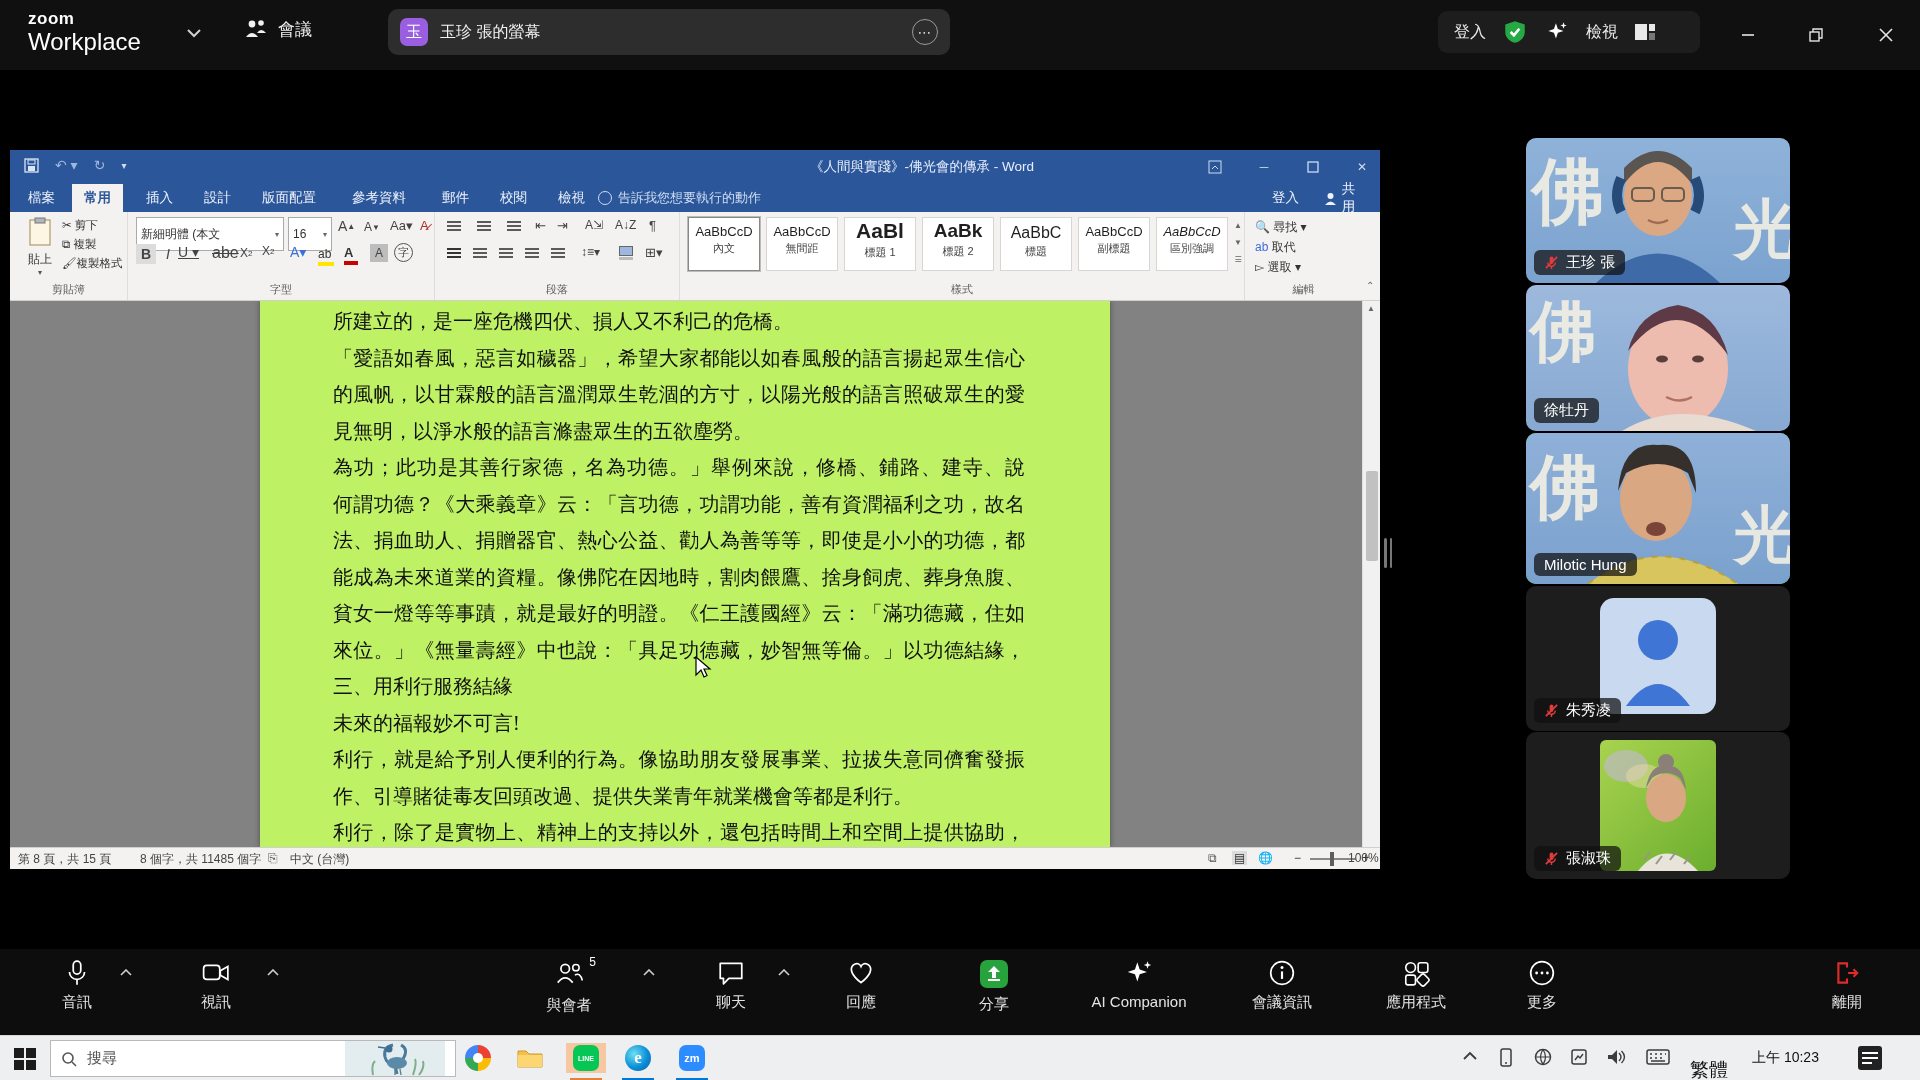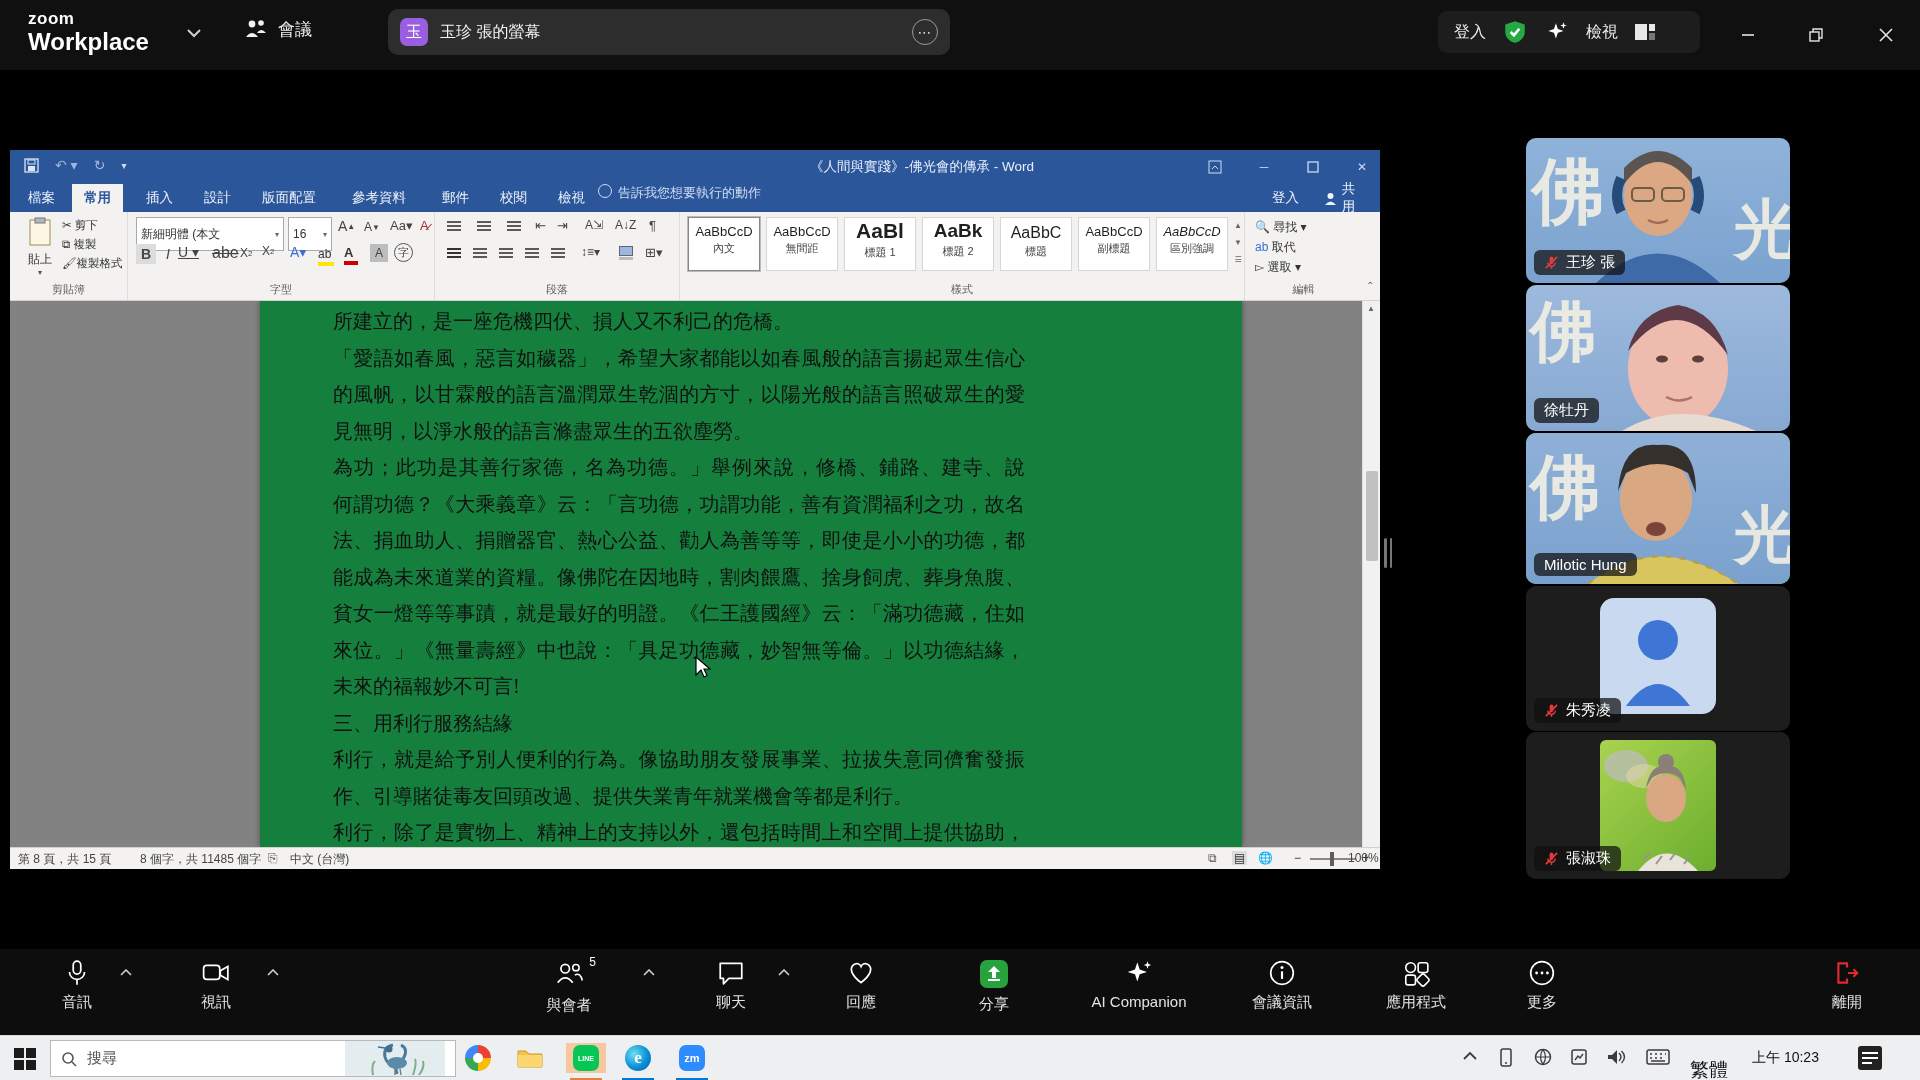--- a/index.html
+++ b/index.html
@@ -5,55 +5,55 @@
   html,body{margin:0;padding:0;background:#000;}
   *{box-sizing:border-box;}
   body{font-family:"Liberation Sans","DejaVu Sans",sans-serif;}
   .screen{position:relative;width:1920px;height:1080px;background:#000;overflow:hidden;}
   .abs{position:absolute;}
 
   
   .topbar{position:absolute;left:0;top:0;width:1920px;height:70px;background:#101010;}
   .brand{position:absolute;left:28px;top:10px;color:#fff;line-height:1;}
   .brand .b1{font-size:17px;font-weight:bold;letter-spacing:.5px;}
-  .brand .b2{font-size:24px;font-weight:bold;margin-top:3px;}
+  .brand .b2{font-size:24px;font-weight:normal;margin-top:3px;}
   .chev{stroke:#cfcfcf;fill:none;stroke-width:2;}
   .meet-item{position:absolute;left:244px;top:18px;display:flex;align-items:flex-start;gap:10px;color:#f0f0f0;font-size:17px;}
   .sharetab{position:absolute;left:388px;top:9px;width:562px;height:46px;background:#2d2d2d;border-radius:10px;display:flex;align-items:center;padding:0 12px;gap:12px;}
   .sharetab .av{width:28px;height:28px;border-radius:7px;background:#9a5fe0;color:#fff;font-size:16px;display:flex;align-items:center;justify-content:center;}
   .sharetab .tt{color:#f2f2f2;font-size:16px;flex:1;}
   .dots-btn{width:26px;height:26px;border-radius:50%;border:1.5px solid #9a9a9a;color:#d9d9d9;display:flex;align-items:center;justify-content:center;font-size:14px;letter-spacing:1px;}
   .top-right{position:absolute;left:1438px;top:11px;width:262px;height:42px;background:#1d1d1d;border-radius:9px;display:flex;align-items:center;gap:16px;padding:0 16px;}
   .top-right .lbl{color:#ededed;font-size:16px;}
   .shield{width:26px;height:26px;}
   .winbtn{position:absolute;top:18px;width:34px;height:34px;display:flex;align-items:center;justify-content:center;color:#e6e6e6;}
 
   
   .word{position:absolute;left:10px;top:150px;width:1370px;height:719px;background:#f3f2f1;}
   .w-title{position:absolute;left:0;top:0;width:1370px;height:34px;background:#2b579a;color:#dbe5f5;}
   .qat{position:absolute;left:14px;top:7px;display:flex;gap:16px;align-items:center;color:#cfdcf2;font-size:14px;}
   .w-title .doc-title{position:absolute;left:800px;top:8px;font-size:13.5px;color:#e8eefc;white-space:nowrap;}
   .w-title .wt-ctl{position:absolute;top:6px;width:40px;height:22px;display:flex;align-items:center;justify-content:center;color:#cfdcf2;font-size:12px;}
   .w-tabs{position:absolute;left:0;top:34px;width:1370px;height:28px;background:#2b579a;}
   .wtab{position:absolute;top:0;height:28px;display:flex;align-items:center;justify-content:center;color:#eef3fb;font-size:13.5px;padding:0 12px;}
   .wtab.active{background:#f3f2f1;color:#2b579a;font-weight:bold;}
-  .tellme{position:absolute;left:588px;top:0;height:28px;display:flex;gap:6px;color:#cfdcf2;font-size:13px;}
+  .tellme{position:absolute;left:588px;top:0;height:28px;display:flex;align-items:center;gap:6px;color:#cfdcf2;font-size:13px;}
   .bulb{width:14px;height:14px;border:1.4px solid #cfdcf2;border-radius:50%;}
   .w-ribbon{position:absolute;left:0;top:62px;width:1370px;height:89px;background:#f3f2f1;border-bottom:1px solid #d2d0ce;}
   .wgroup{position:absolute;top:0;height:88px;border-right:1px solid #ddd;}
   .glabel{position:absolute;bottom:3px;width:100%;text-align:center;font-size:11px;color:#605e5c;}
   .ric{color:#444;font-size:12px;display:inline-flex;align-items:center;justify-content:center;}
   .combo{border:1px solid #aaa;background:#fff;font-size:12px;color:#333;display:flex;align-items:center;padding:16px 4px;justify-content:space-between;height:21px;}
   .ilines{display:inline-block;width:14px;height:11px;background:repeating-linear-gradient(#5a5a5a 0 1.6px,transparent 1.6px 4.2px);}
   .stylecard{position:absolute;top:5px;width:72px;height:54px;background:#fff;border:1px solid #d8d6d4;text-align:center;overflow:hidden;}
   .stylecard.sel{border:1.5px solid #8a8886;box-shadow:0 0 0 1px #bbb;}
   .stylecard .smp{margin-top:6px;color:#1f1f1f;white-space:nowrap;}
   .stylecard .snm{font-size:11px;color:#444;margin-top:2px;}
   .w-canvas{position:absolute;left:0;top:151px;width:1352px;height:546px;background:#828282;overflow:hidden;}
-  .page{position:absolute;left:250px;top:0;width:982px;height:546px;background:#15803d;box-shadow:0 0 6px rgba(0,0,0,.4);overflow:hidden;}
+  .page{position:absolute;left:250px;top:0;width:850px;height:546px;background:#bef264;box-shadow:0 0 6px rgba(0,0,0,.4);overflow:hidden;}
   .doc{position:absolute;left:73px;top:2px;width:692px;font-family:"Liberation Serif","DejaVu Serif",serif;font-size:20px;color:#111;line-height:36.5px;white-space:nowrap;}
   .doc .ln{height:36.5px;}
   .doc .just{white-space:normal;text-align:justify;text-align-last:justify;}
   .w-vscroll{position:absolute;left:1352px;top:151px;width:18px;height:546px;background:#f1f1f1;border-left:1px solid #e0e0e0;}
   .w-vscroll .thumb{position:absolute;left:3px;top:170px;width:12px;height:90px;background:#c1c1c1;border-radius:2px;}
   .w-status{position:absolute;left:0;top:697px;width:1370px;height:22px;background:#f3f2f1;border-top:1px solid #d2d0ce;font-size:12px;color:#444;}
   .sb{position:absolute;top:3px;}
   .zoomtrack{position:absolute;left:1300px;top:10px;width:46px;height:2px;background:#8a8886;}
   .zoomthumb{position:absolute;left:1320px;top:4px;width:4px;height:14px;background:#605e5c;}
 
@@ -321,22 +321,22 @@
           <div class="ln">所建立的，是一座危機四伏、損人又不利己的危橋。</div>
           <div class="ln just">「愛語如春風，惡言如穢器」，希望大家都能以如春風般的語言揚起眾生信心</div>
           <div class="ln just">的風帆，以甘霖般的語言溫潤眾生乾涸的方寸，以陽光般的語言照破眾生的愛</div>
           <div class="ln">見無明，以淨水般的語言滌盡眾生的五欲塵勞。</div>
           <div class="ln just">為功；此功是其善行家德，名為功德。」舉例來說，修橋、鋪路、建寺、說</div>
           <div class="ln just">何謂功德？《大乘義章》云：「言功德，功謂功能，善有資潤福利之功，故名</div>
           <div class="ln just">法、捐血助人、捐贈器官、熱心公益、勸人為善等等，即使是小小的功德，都</div>
           <div class="ln just">能成為未來道業的資糧。像佛陀在因地時，割肉餵鷹、捨身飼虎、葬身魚腹、</div>
           <div class="ln just">貧女一燈等等事蹟，就是最好的明證。《仁王護國經》云：「滿功德藏，住如</div>
           <div class="ln just">來位。」《無量壽經》中也說：「具足功德藏，妙智無等倫。」以功德結緣，</div>
+          <div class="ln">三、用利行服務結緣</div>
           <div class="ln">未來的福報妙不可言!</div>
-          <div class="ln">三、用利行服務結緣</div>
           <div class="ln just">利行，就是給予別人便利的行為。像協助朋友發展事業、拉拔失意同儕奮發振</div>
           <div class="ln">作、引導賭徒毒友回頭改過、提供失業青年就業機會等都是利行。</div>
           <div class="ln just">利行，除了是實物上、精神上的支持以外，還包括時間上和空間上提供協助，</div>
         </div>
       </div>
     </div>
     <div class="w-vscroll">
       <div class="abs" style="left:4px;top:3px;font-size:8px;color:#666;">▲</div>
       <div class="thumb"></div>
     </div>

